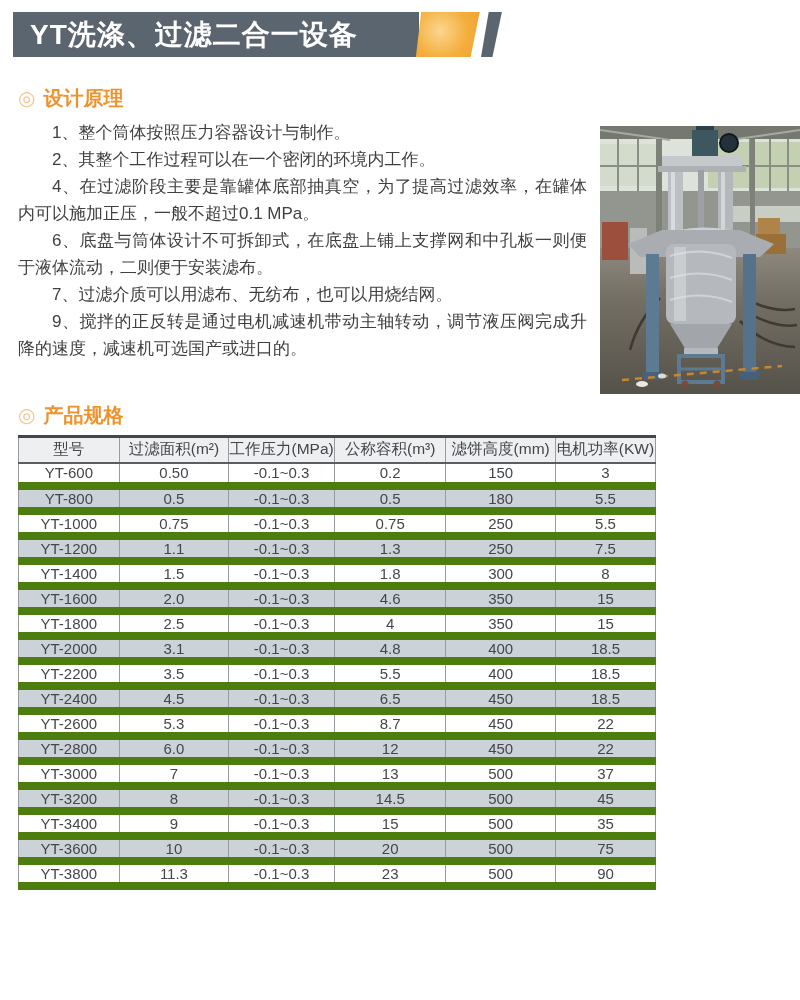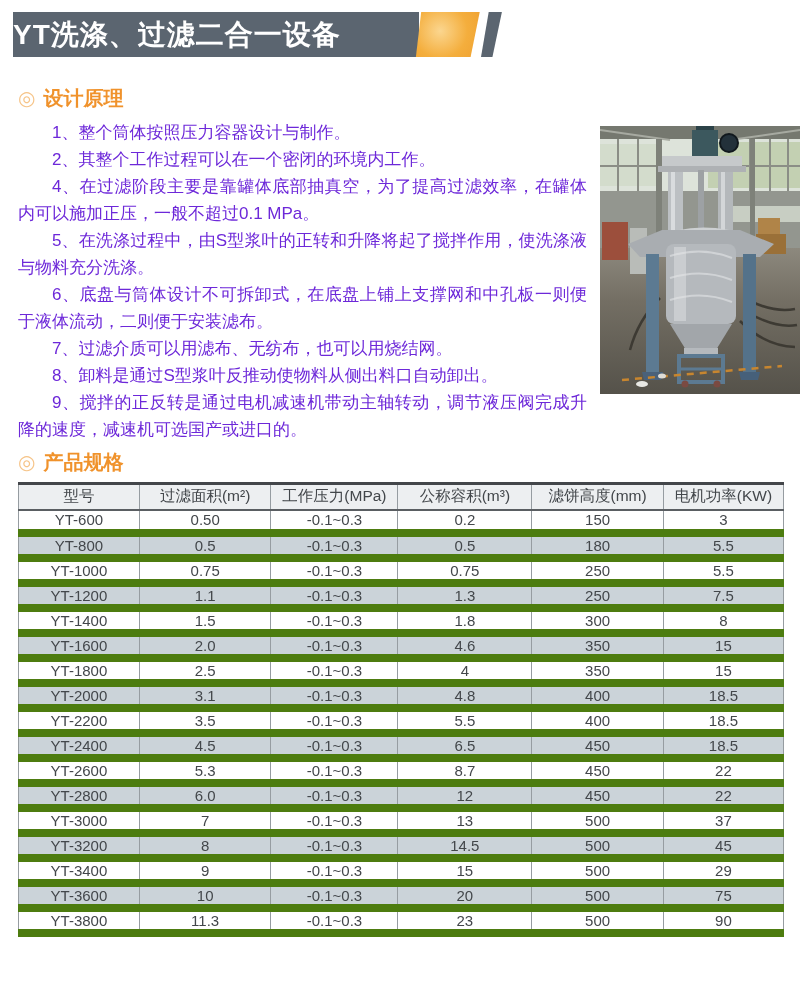--- a/index.html
+++ b/index.html
@@ -6,49 +6,49 @@
   html,body { margin:0; padding:0; }
   body {
     width:800px; height:1000px; background:#ffffff; overflow:hidden; position:relative;
     font-family:"Liberation Sans","DejaVu Sans",sans-serif;
   }
   
   .titlebar { position:relative; height:45px; width:520px; margin:12px 0 0 13px; }
   .titlebar-main {
     position:absolute; left:0; top:0; width:406px; height:45px; background:#5b6570;
     color:#fff; font-size:28px; font-weight:bold; line-height:45px;
-    letter-spacing:1px; white-space:nowrap;
+    padding-left:17px; letter-spacing:1px; white-space:nowrap;
   }
   .deco-orange {
     position:absolute; left:393px; top:0; width:76px; height:45px;
     background:radial-gradient(circle at 45% 42%, #fbd68f 0%, #f4ae3d 55%, #efa02f 100%);
     clip-path:polygon(20% 0, 97% 0, 85% 100%, 13% 100%);
   }
   .deco-slash {
     position:absolute; left:468px; top:0; width:22px; height:45px; background:#5b6570;
     clip-path:polygon(35% 0, 95% 0, 52% 100%, 0 100%);
   }
   
   .content { padding:0 14px 0 18px; }
   .section-heading {
     margin:30px 0 0 0; font-size:20px; color:#f0922b; font-weight:bold;
     display:flex; align-items:center; gap:8px; line-height:23px;
   }
   .ring-icon { color:#f6c488; font-size:20px; font-weight:normal; }
   .design-body {
-    margin-top:9px; font-size:17px; line-height:27px; color:#6d28d9; text-align:justify;
+    margin-top:9px; font-size:17px; line-height:27px; color:#404040; text-align:justify;
   }
   .design-item { margin:0; text-indent:2em; }
   .photo-wrap { float:right; width:200px; height:268px; margin:7px -14px 10px 13px; }
   .photo-wrap svg { display:block; width:200px; height:268px; }
   
   .spec-section { clear:both; }
   .spec-heading { margin-top:8px; }
   table.spec-table {
-    width:766px; margin-top:8px; border-collapse:collapse; table-layout:fixed;
+    width:638px; margin-top:8px; border-collapse:collapse; table-layout:fixed;
     font-size:15px; color:#43474b;
     border-top:3px solid #43464a; border-bottom:3px solid #43464a;
   }
   table.spec-table th, table.spec-table td {
     text-align:center; font-weight:normal; padding:0;
     border-left:1px solid #969ca1; border-right:1px solid #969ca1;
   }
   table.spec-table thead th { background:#edeff1; height:26px; border-bottom:2px solid #5a5e62; font-size:15.5px; }
   table.spec-table tbody td { height:23px; }
   table.spec-table tbody tr { border-bottom:8px solid #4d7c0f; }
@@ -158,24 +158,22 @@
         <path d="M22 254 L182 240" stroke="#c8862f" stroke-width="2.5" stroke-dasharray="7 6" fill="none"></path>
 
         <ellipse cx="42" cy="258" rx="6" ry="3" fill="#e8e8e4"></ellipse>
         <ellipse cx="62" cy="250" rx="4" ry="2.5" fill="#dedcd6"></ellipse>
       </svg>
     </div>
 
   <p class="design-item">1、整个筒体按照压力容器设计与制作。</p>
       <p class="design-item">2、其整个工作过程可以在一个密闭的环境内工作。</p>
       <p class="design-item">4、在过滤阶段主要是靠罐体底部抽真空，为了提高过滤效率，在罐体内可以施加正压，一般不超过0.1 MPa。</p>
-      <p class="design-item">5、在洗涤过程中，由S型浆叶的正转和升降将起了搅拌作用，使洗涤液与物料充分洗涤。</p>
       <p class="design-item">6、底盘与筒体设计不可拆卸式，在底盘上铺上支撑网和中孔板一则便于液体流动，二则便于安装滤布。</p>
       <p class="design-item">7、过滤介质可以用滤布、无纺布，也可以用烧结网。</p>
-      <p class="design-item">8、卸料是通过S型浆叶反推动使物料从侧出料口自动卸出。</p>
       <p class="design-item">9、搅拌的正反转是通过电机减速机带动主轴转动，调节液压阀完成升降的速度，减速机可选国产或进口的。</p>
     </div>
 
   <section class="spec-section">
     <h2 class="section-heading spec-heading">
       <span class="ring-icon">◎</span>
       <span>产品规格</span>
     </h2>
 
     <table class="spec-table">
@@ -309,21 +307,21 @@
             <td>14.5</td>
             <td>500</td>
             <td>45</td>
           </tr>
           <tr>
             <td>YT-3400</td>
             <td>9</td>
             <td>-0.1~0.3</td>
             <td>15</td>
             <td>500</td>
-            <td>29</td>
+            <td>35</td>
           </tr>
           <tr>
             <td>YT-3600</td>
             <td>10</td>
             <td>-0.1~0.3</td>
             <td>20</td>
             <td>500</td>
             <td>75</td>
           </tr>
           <tr>

